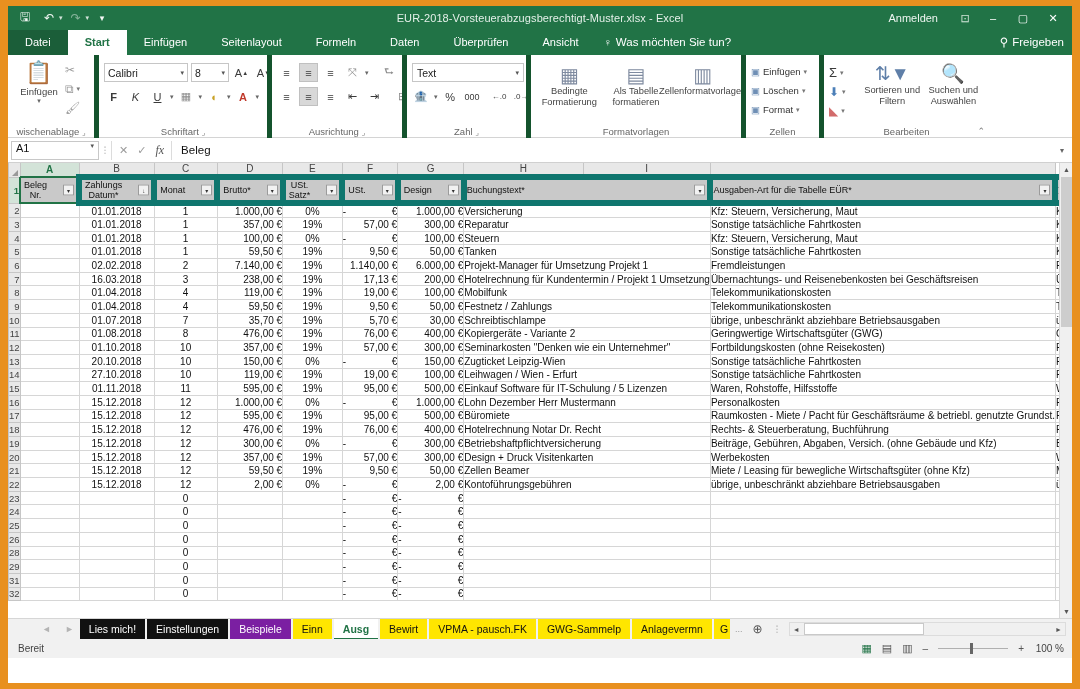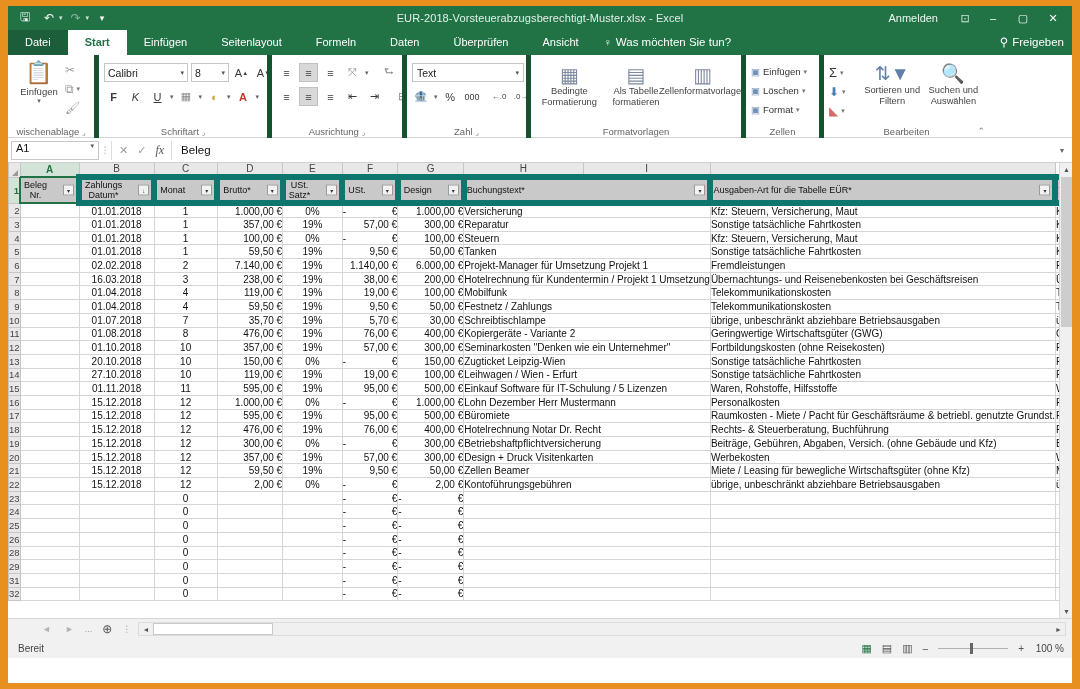--- a/index.html
+++ b/index.html
@@ -525,21 +525,21 @@
             <td class="dc thick">Fremdleistungen</td>
             <td class="dc thick">Fremdle</td>
           </tr>
           <tr>
             <td class="rowhdr">7</td>
             <td class="dc c"></td>
             <td class="dc c">16.03.2018</td>
             <td class="dc c">3</td>
             <td class="dc r">238,00 €</td>
             <td class="dc c">19%</td>
-            <td class="dc r thick">38,00 €</td>
+            <td class="dc r thick">17,13 €</td>
             <td class="dc r">200,00 €</td>
             <td class="dc thick" colspan="2">Hotelrechnung für Kundentermin / Projekt 1 Umsetzung</td>
             <td class="dc thick">Übernachtungs- und Reisenebenkosten bei Geschäftsreisen</td>
             <td class="dc thick">Übernac</td>
           </tr>
           <tr>
             <td class="rowhdr">8</td>
             <td class="dc c"></td>
             <td class="dc c">01.04.2018</td>
             <td class="dc c">4</td>
@@ -944,20 +944,32 @@
       <div class="vthumb"></div>
       <div class="vbot">▼</div>
     </div>
   </div>
 
   <div class="sheetbar">
     <div class="navarrows">
       <span>◄</span>
       <span>►</span>
     </div>
+    <div class="stabs" id="stabs">
+        <div class="stab dark">Lies mich!</div>
+        <div class="stab dark">Einstellungen</div>
+        <div class="stab purple">Beispiele</div>
+        <div class="stab yellow">Einn</div>
+        <div class="stab active active">Ausg</div>
+        <div class="stab yellow">Bewirt</div>
+        <div class="stab yellow">VPMA - pausch.FK</div>
+        <div class="stab yellow">GWG-Sammelp</div>
+        <div class="stab yellow">Anlagevermn</div>
+        <div class="stab yellow clip">G</div>
+      </div>
     <div class="sdots">...</div>
     <div class="addsheet">⊕</div>
     <div class="sdots">⋮</div>
     <div class="hscroll">
       <div class="hleft">◄</div>
       <div class="hthumb"></div>
       <div class="hright" style="margin-left:auto;">►</div>
     </div>
   </div>
 

